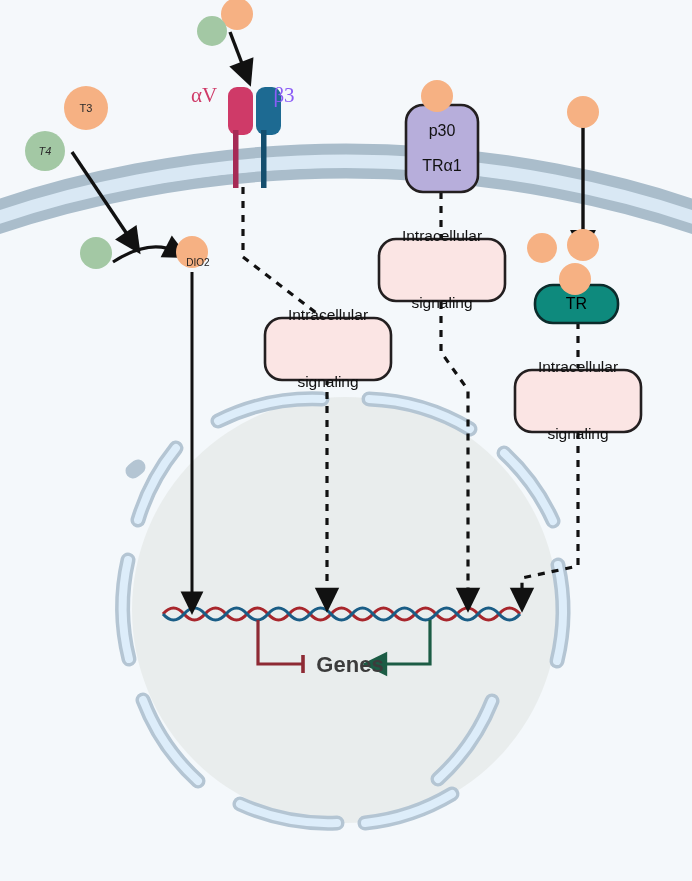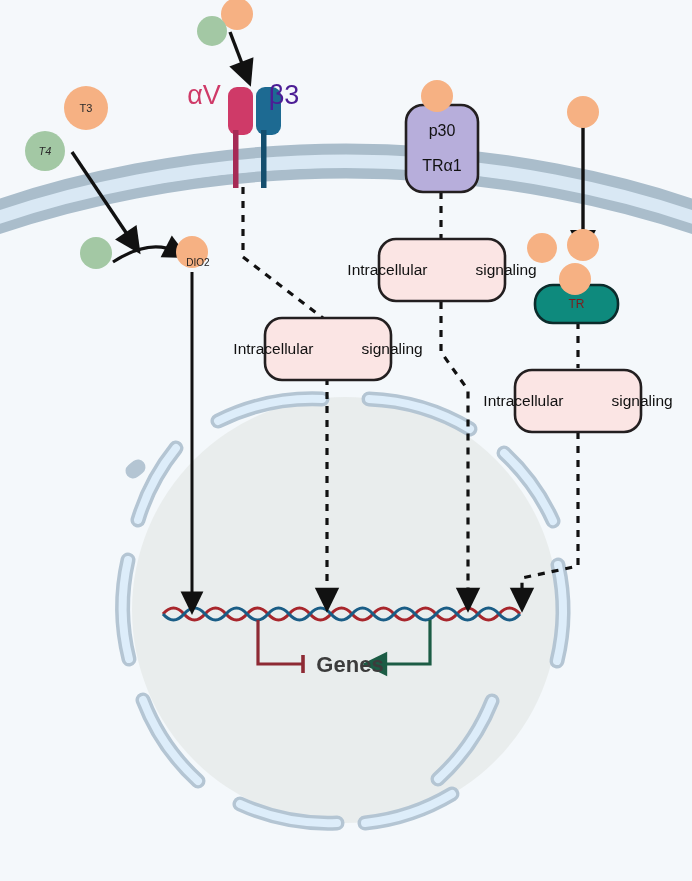--- a/index.html
+++ b/index.html
@@ -17,29 +17,29 @@
     display:flex;align-items:center;justify-content:center;
     width:100%;height:100%;
   }
   .box-txt{
     font-size:16px;color:#111;line-height:1.18;
     display:flex;flex-direction:column;align-items:center;justify-content:center;
     width:100%;height:100%;text-align:center;gap:16px;
   }
   .sig-txt{
     font-size:15.5px;color:#111;line-height:1.2;
-    display:flex;flex-direction:row;align-items:center;justify-content:center;
+    display:flex;flex-direction:column;align-items:center;justify-content:center;
     width:100%;height:100%;text-align:center;gap:48px;
   }
   .tr-txt{
-    font-size:12px;color:#7f1d1d;
+    font-size:16px;color:#000000;
     display:flex;align-items:center;justify-content:center;
     width:100%;height:100%;
   }
-  .sub-txt{font-size:27px;}
+  .sub-txt{font-size:21px;font-family:Liberation Serif, serif;}
   .dio-txt{font-size:10px;color:#1d1d1d;}
   .genes-txt{font-size:22px;font-weight:bold;color:#3c3c3c;}
 </style>
 </head>
 <body>
 
 <div id="stage">
 
 <svg width="692" height="881" viewBox="0 0 692 881">
   <defs>
@@ -208,21 +208,21 @@
 
 <div class="lbl" style="left:168px;top:252px;width:60px;height:20px;">
   <span class="ligand-txt dio-txt">DIO2</span>
 </div>
 
 <div class="lbl" style="left:183px;top:80px;width:42px;height:30px;">
   <span class="ligand-txt sub-txt" style="color:#cf3a68;">αV</span>
 </div>
 
 <div class="lbl" style="left:263px;top:80px;width:42px;height:30px;">
-  <span class="ligand-txt sub-txt" style="color:#4c1d95;">β3</span>
+  <span class="ligand-txt sub-txt" style="color:#8b5cf6;">β3</span>
 </div>
 
 <div class="lbl" style="left:406px;top:105px;width:72px;height:87px;">
   <span class="box-txt">
     <span>p30</span>
     <span>TRα1</span>
   </span>
 </div>
 
 <div class="lbl" style="left:535px;top:285px;width:83px;height:38px;">

